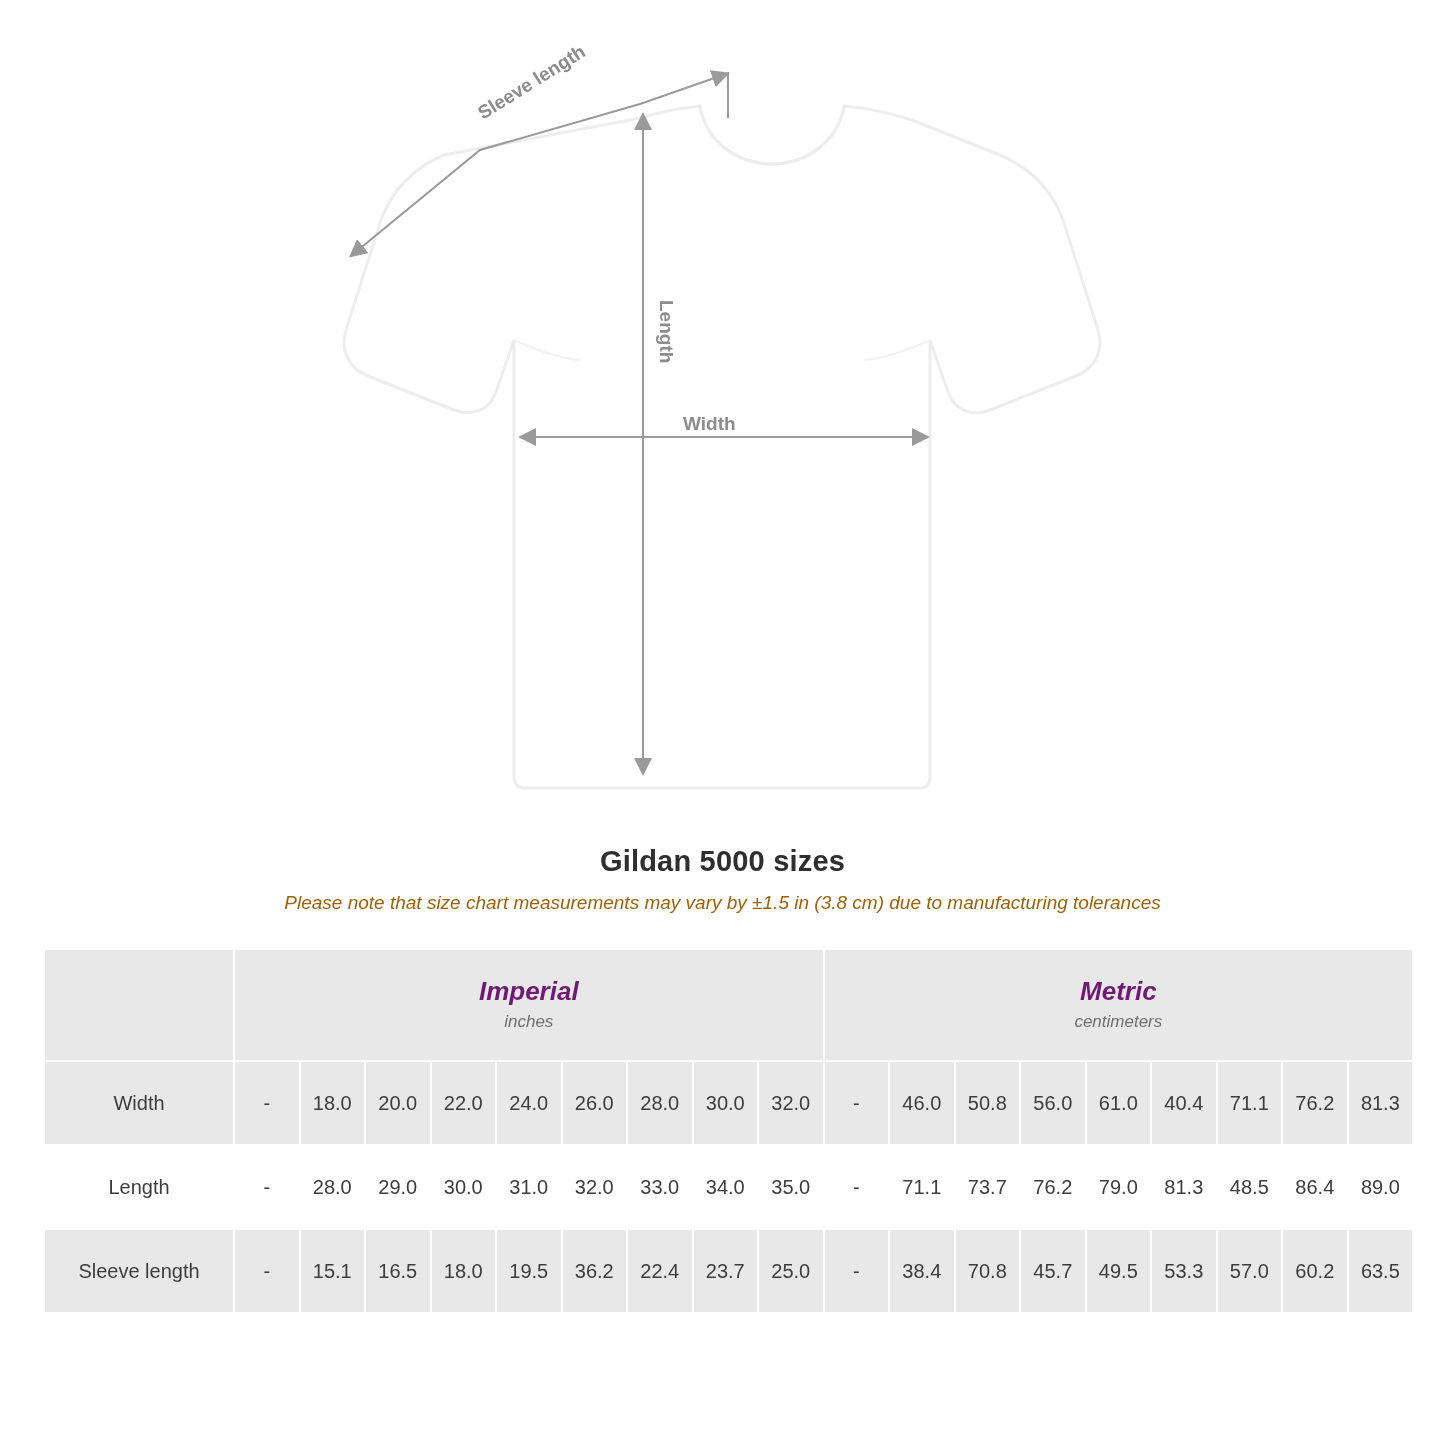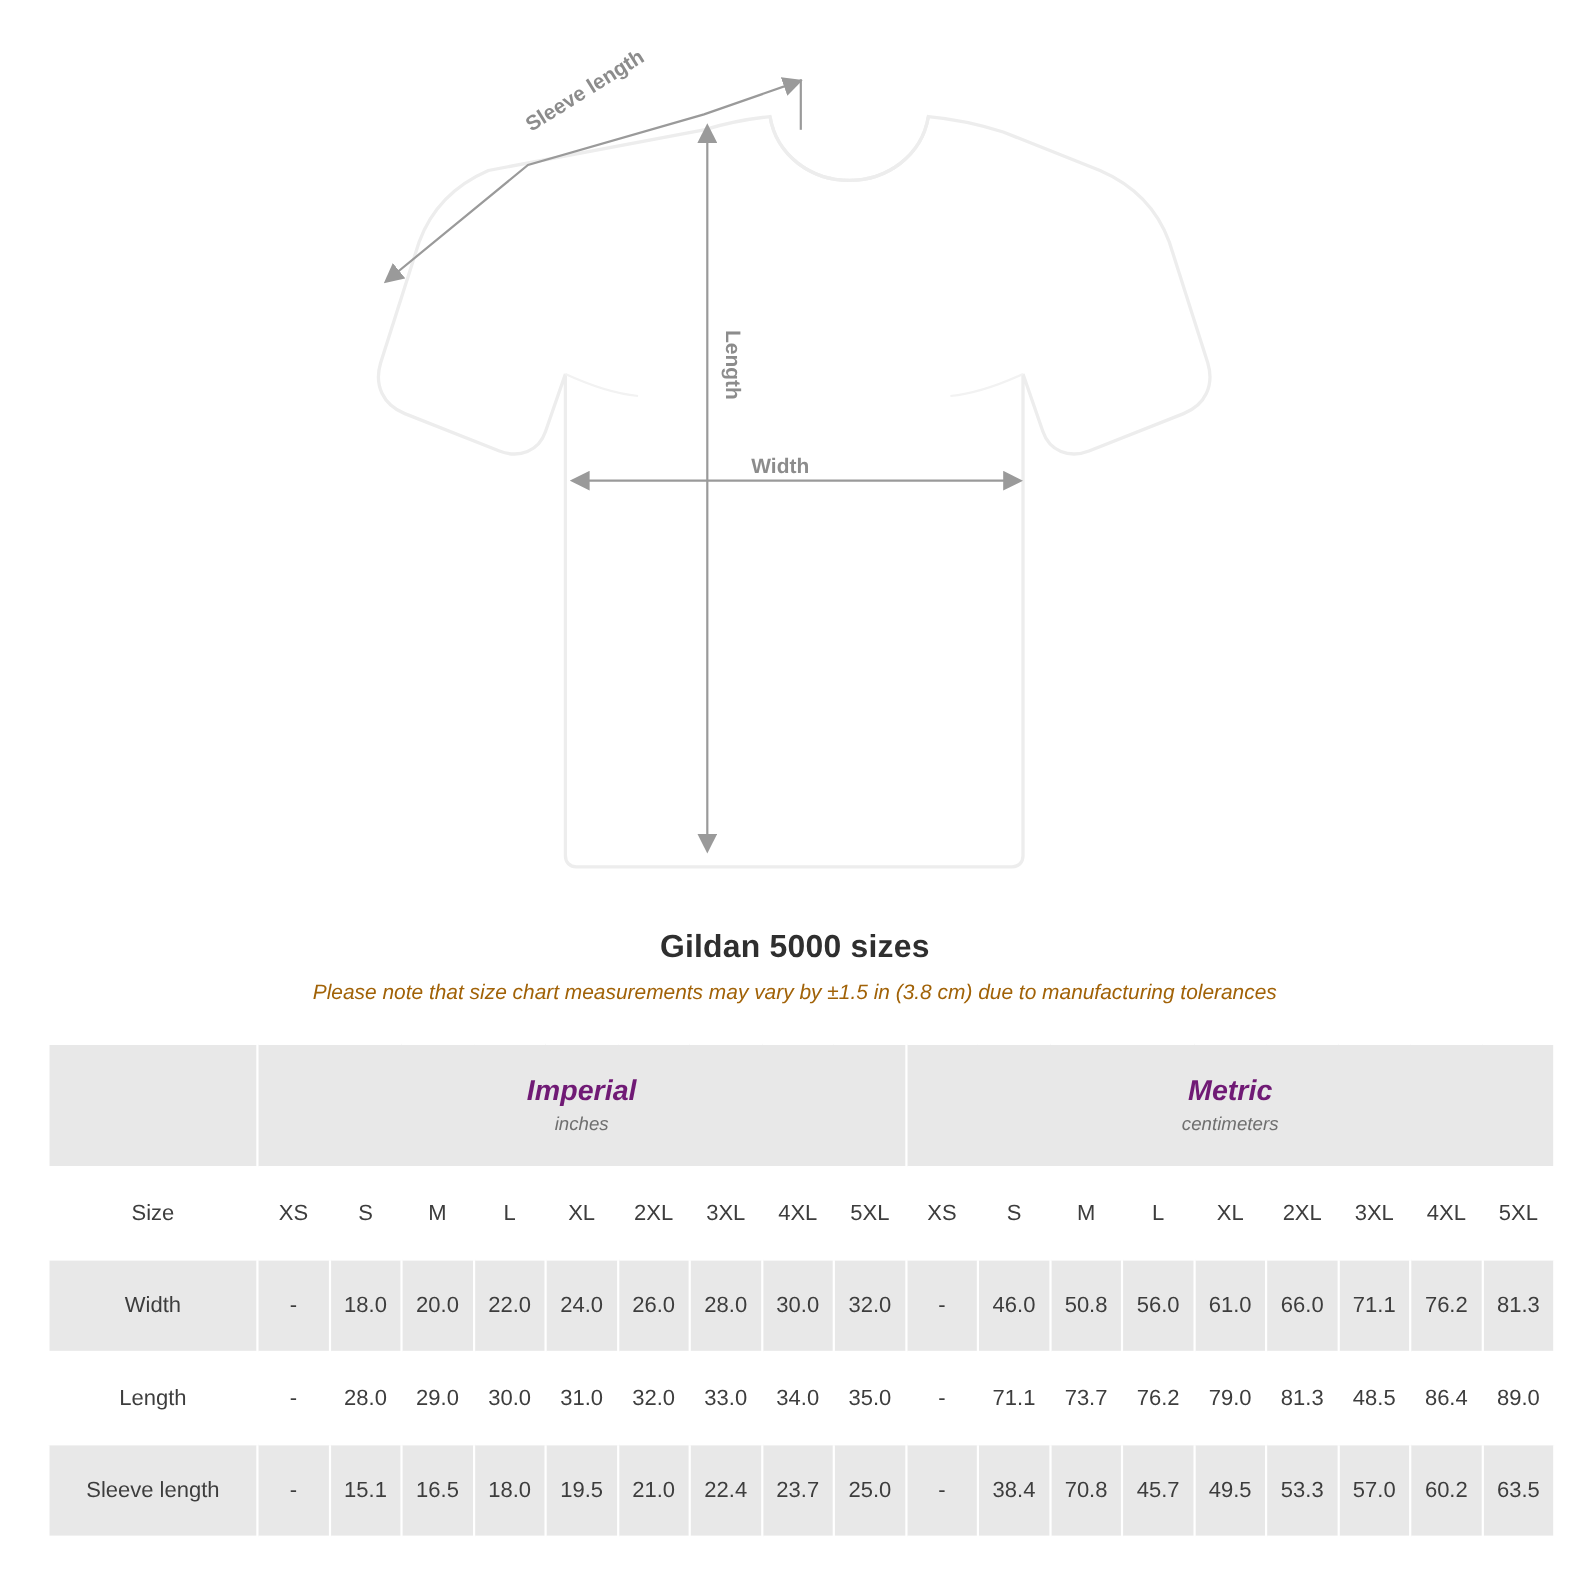--- a/index.html
+++ b/index.html
@@ -222,59 +222,38 @@
           <td class="unit-head" colspan="9">
             <div class="unit-name">Imperial</div>
             <div class="unit-sub">inches</div>
           </td>
           <td class="unit-head" colspan="9">
             <div class="unit-name">Metric</div>
             <div class="unit-sub">centimeters</div>
           </td>
         </tr>
 
-        <tr class="row-head">
-          <td class="label-cell">Size</td>
-          <td>XS</td>
-          <td>S</td>
-          <td>M</td>
-          <td>L</td>
-          <td>XL</td>
-          <td>2XL</td>
-          <td>3XL</td>
-          <td>4XL</td>
-          <td>5XL</td>
-          <td>XS</td>
-          <td>S</td>
-          <td>M</td>
-          <td>L</td>
-          <td>XL</td>
-          <td>2XL</td>
-          <td>3XL</td>
-          <td>4XL</td>
-          <td>5XL</td>
-        </tr>
 
         <tr class="data-row shaded">
           <td class="label-cell">Width</td>
           <td>-</td>
           <td>18.0</td>
           <td>20.0</td>
           <td>22.0</td>
           <td>24.0</td>
           <td>26.0</td>
           <td>28.0</td>
           <td>30.0</td>
           <td>32.0</td>
           <td>-</td>
           <td>46.0</td>
           <td>50.8</td>
           <td>56.0</td>
           <td>61.0</td>
-          <td>66.0</td>
+          <td>40.4</td>
           <td>71.1</td>
           <td>76.2</td>
           <td>81.3</td>
         </tr>
 
         <tr class="data-row plain">
           <td class="label-cell">Length</td>
           <td>-</td>
           <td>28.0</td>
           <td>29.0</td>
@@ -295,21 +274,21 @@
           <td>89.0</td>
         </tr>
 
         <tr class="data-row shaded">
           <td class="label-cell">Sleeve length</td>
           <td>-</td>
           <td>15.1</td>
           <td>16.5</td>
           <td>18.0</td>
           <td>19.5</td>
-          <td>21.0</td>
+          <td>36.2</td>
           <td>22.4</td>
           <td>23.7</td>
           <td>25.0</td>
           <td>-</td>
           <td>38.4</td>
           <td>70.8</td>
           <td>45.7</td>
           <td>49.5</td>
           <td>53.3</td>
           <td>57.0</td>

